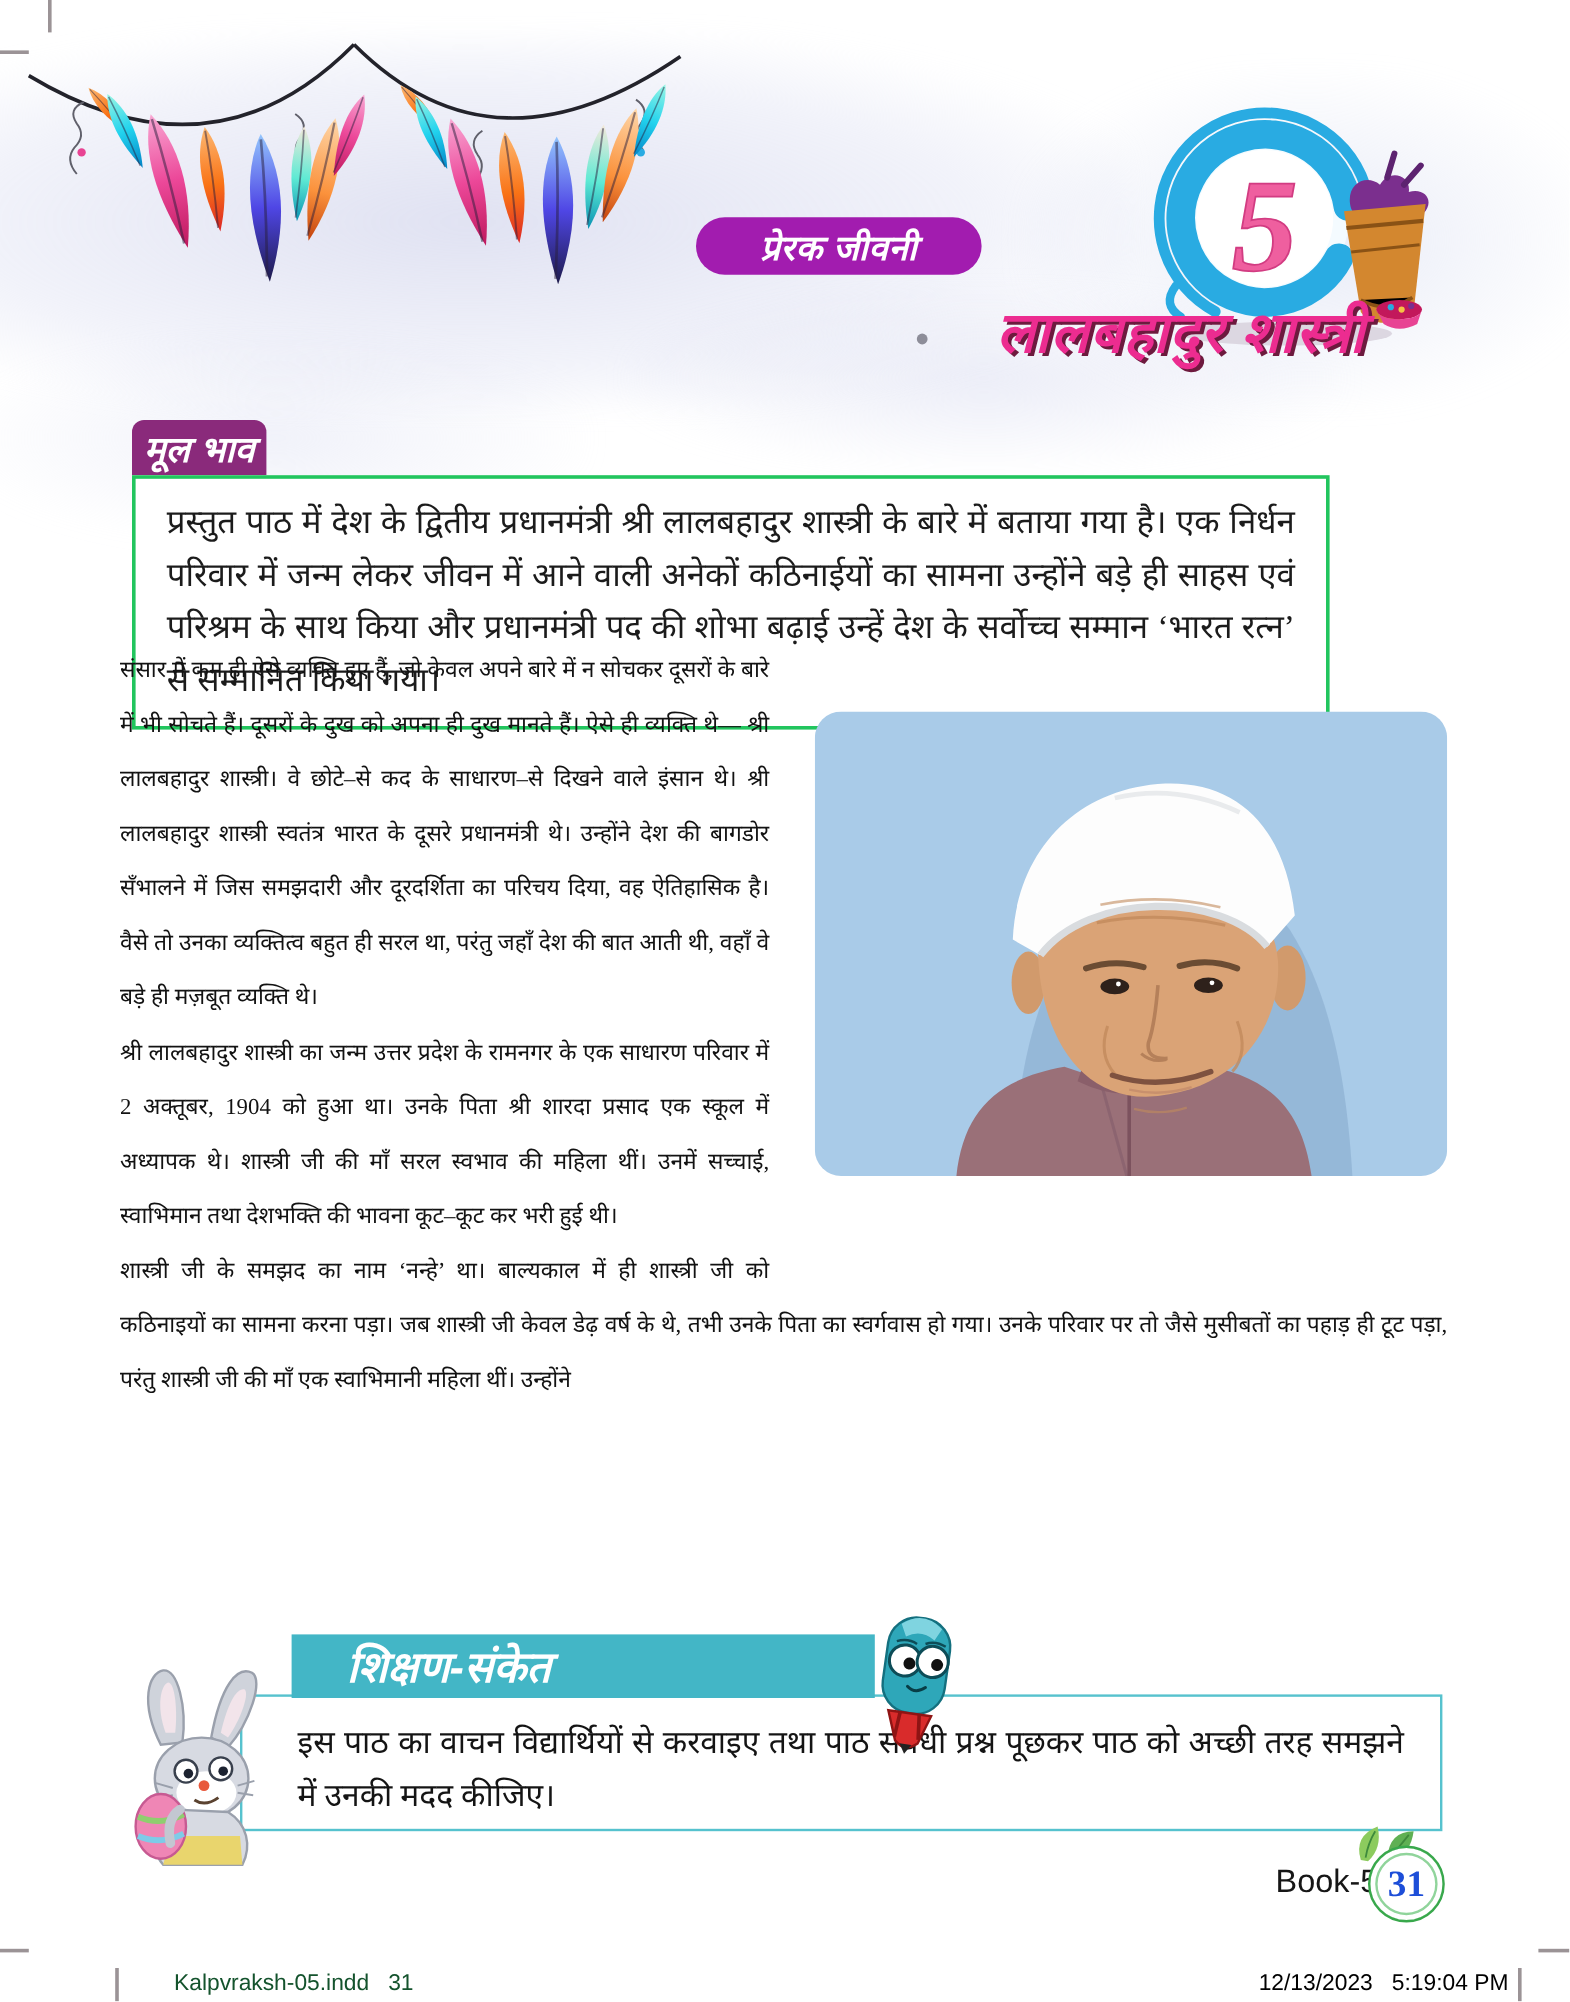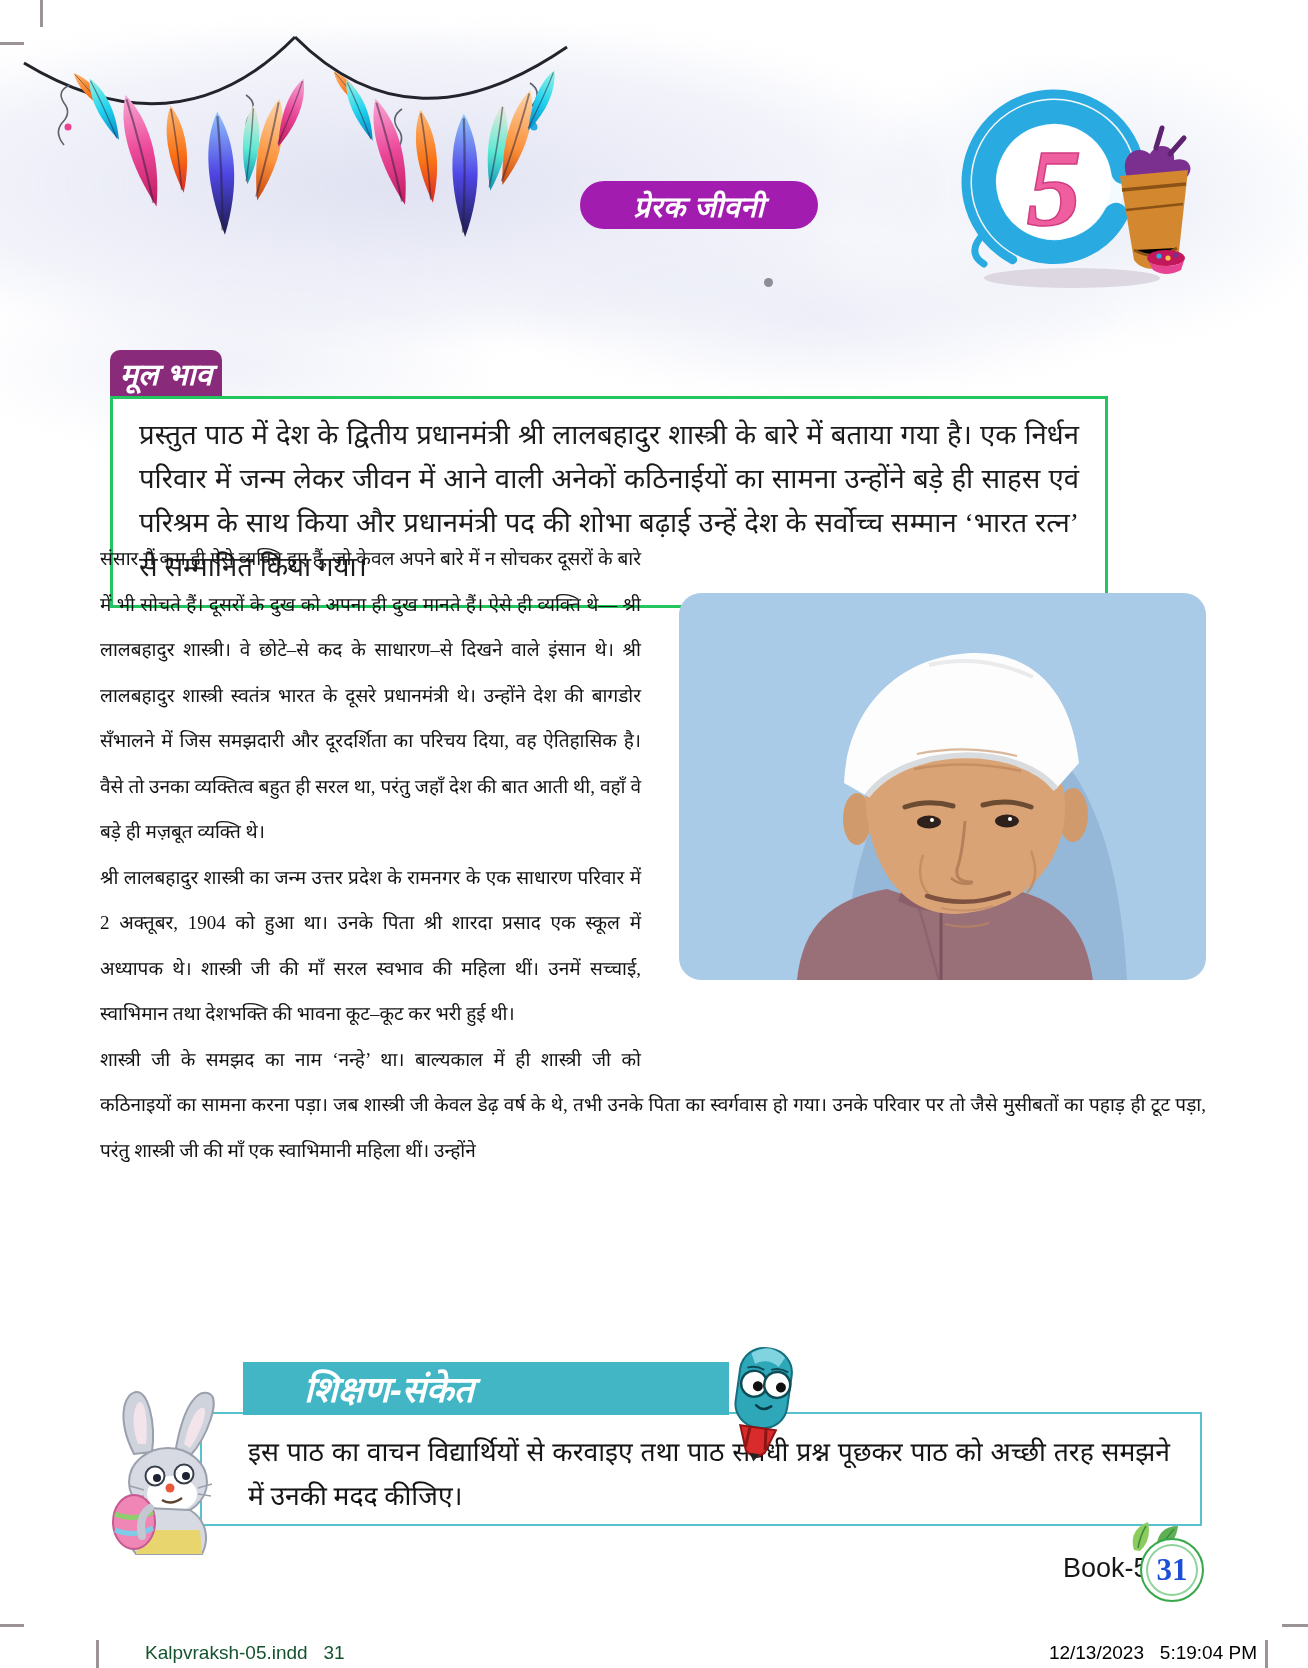--- a/index.html
+++ b/index.html
@@ -47,21 +47,21 @@
     text-align:justify; color:#121212; }
   .main-text p { margin:0; }
   .photo-float { float:right; width:527px; height:387px; margin:57px 0 82px 38px; }
   .photo-float svg { display:block; width:100%; height:100%; }
 
   
   .hint-box { left:200px; top:1412px; width:1002px; height:114px; border:2.5px solid #56c2ce;
     background:#fff; padding:16px 30px 0 46px; font-size:26.5px; line-height:44px;
     text-align:justify; color:#141414; }
   .hint-banner { left:243px; top:1362px; width:486px; height:53px; background:#43b6c6;
-    display:flex; align-items:center; padding-left:61px; color:#fff;
+    display:flex; align-items:center; padding-left:46px; color:#fff;
     font:italic 700 36px "Liberation Sans", sans-serif; }
   .rabbit-art { left:96px; top:1386px; width:150px; height:172px; z-index:5; }
   .pencil-art { left:714px; top:1340px; width:96px; height:122px; z-index:6; }
 
   
   .book-label { left:1063px; top:1553px; font:27px "Liberation Sans", sans-serif; color:#161616; }
   .page-badge { left:1140px; top:1538px; width:64px; height:64px; border-radius:50%;
     border:2.5px solid #39a84c; box-shadow: inset 0 0 0 4px #ffffff, inset 0 0 0 6px #90d49b;
     background:#fff; display:flex; align-items:center; justify-content:center;
     font:700 31px "Liberation Serif", serif; color:#1d4ed8; }
@@ -177,20 +177,21 @@
         <ellipse cx="0" cy="2" rx="19" ry="8" fill="#c2185b"></ellipse>
         <path d="M-19,2 A19,8 0 0 0 19,2 L15,14 Q0,22 -13,14 Z" fill="#e84393"></path>
         <circle cx="-7" cy="0" r="2.6" fill="#29abe2"></circle>
           <circle cx="2" cy="2" r="2.6" fill="#f6c344"></circle>
         <circle cx="10" cy="-1" r="2.6" fill="#7b2f8e"></circle>
       </g>
     </g>
   </svg>
 
   <div class="abs title-dot"></div>
+  <div class="abs page-title">लालबहादुर शास्त्री</div>
 
   <div class="abs moolbhav-tab">
     <span>मूल भाव</span>
   </div>
   <div class="abs moolbhav-box">
     <span>प्रस्तुत पाठ में देश के द्वितीय प्रधानमंत्री श्री लालबहादुर शास्त्री के बारे में बताया गया है। एक निर्धन परिवार में जन्म लेकर जीवन में आने वाली अनेकों कठिनाईयों का सामना उन्होंने बड़े ही साहस एवं परिश्रम के साथ किया और प्रधानमंत्री पद की शोभा बढ़ाई उन्हें देश के सर्वोच्च सम्मान ‘भारत रत्न’ से सम्मानित किया गया।</span>
   </div>
 
   <div class="abs main-text">
     <div class="photo-float">

